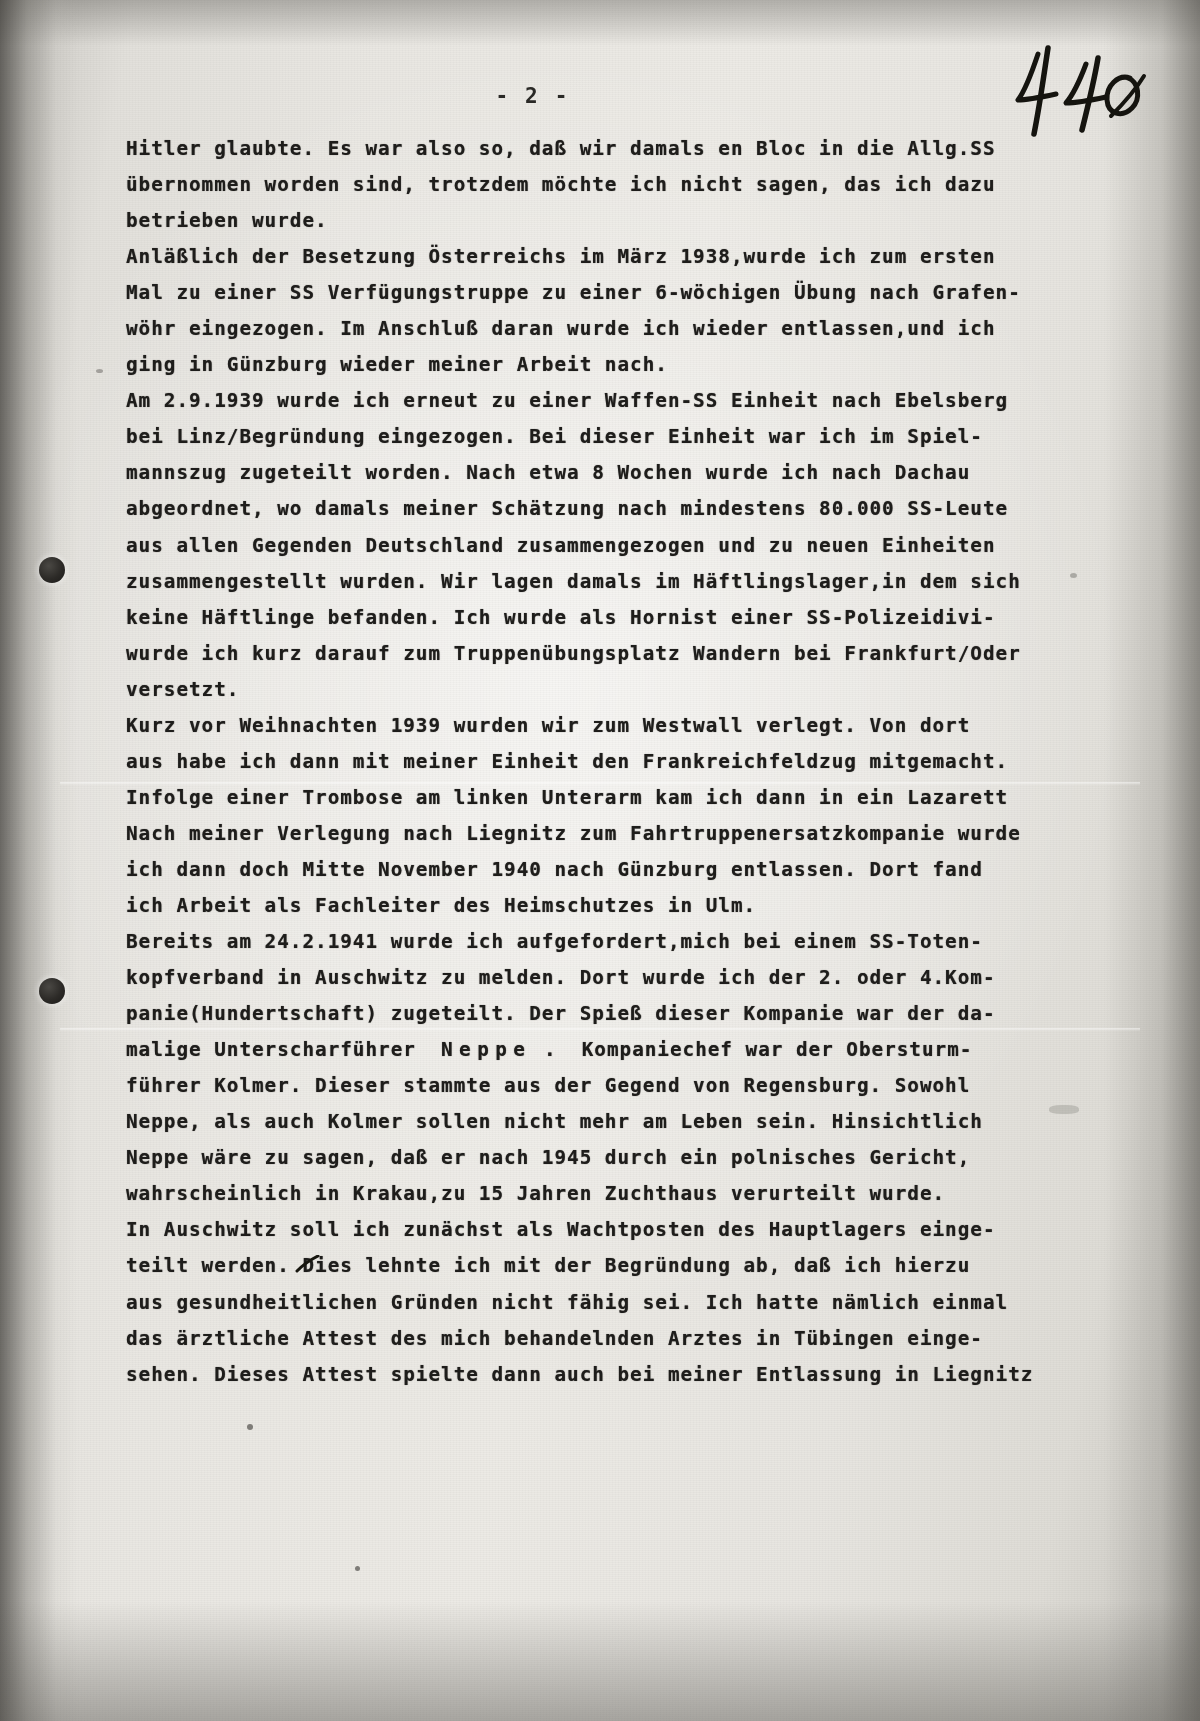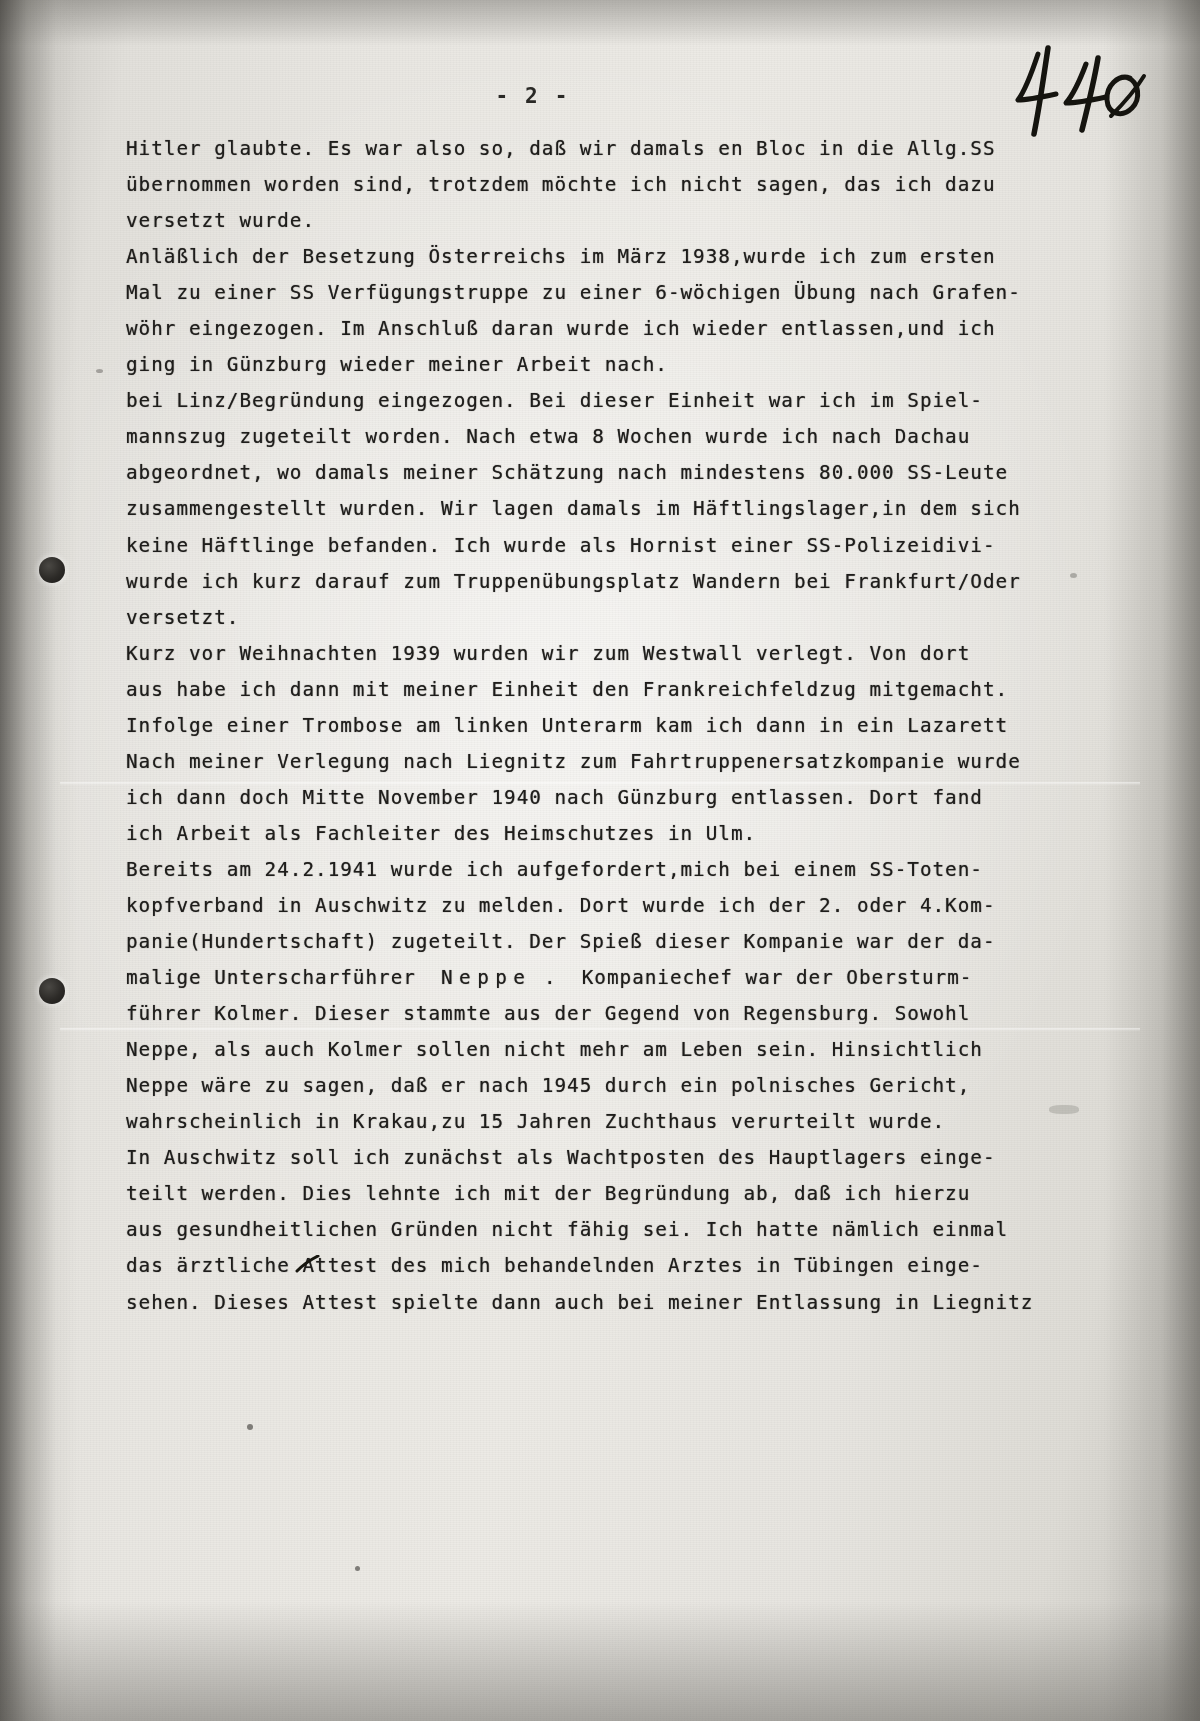--- a/index.html
+++ b/index.html
@@ -104,21 +104,21 @@
     top: 131px;
     left: 126px;
     width: 900px;
   }
   .tline {
     font-size: 19.2px;
     line-height: 36.05px;
     letter-spacing: 1.05px;
     color: #1e1d1b;
     white-space: pre;
-    font-weight: 400;
+    font-weight: 700;
     text-shadow: 0 0 1.1px rgba(40,38,35,0.55), 0.4px 0.2px 0.6px rgba(60,58,54,0.35);
   }
   .spaced { letter-spacing: 6.5px; }
 
   
   .folio {
     position: absolute;
     right: 42px;
     top: 42px;
     width: 150px;
@@ -170,28 +170,30 @@
   <div class="speck s4"></div>
   <div class="speck s5"></div>
 
   <div id="typed">
 
     <div class="page-number">- 2 -</div>
 
     <div class="body-lines" id="body-lines">
         <div class="tline">Hitler glaubte. Es war also so, daß wir damals en Bloc in die Allg.SS</div>
         <div class="tline">übernommen worden sind, trotzdem möchte ich nicht sagen, das ich dazu</div>
-        <div class="tline">versetzt wurde.</div>
+        <div class="tline">betrieben wurde.</div>
         <div class="tline">Anläßlich der Besetzung Österreichs im März 1938,wurde ich zum ersten</div>
         <div class="tline">Mal zu einer SS Verfügungstruppe zu einer 6-wöchigen Übung nach Grafen-</div>
         <div class="tline">wöhr eingezogen. Im Anschluß daran wurde ich wieder entlassen,und ich</div>
         <div class="tline">ging in Günzburg wieder meiner Arbeit nach.</div>
+        <div class="tline">Am 2.9.1939 wurde ich erneut zu einer Waffen-SS Einheit nach Ebelsberg</div>
         <div class="tline">bei Linz/Begründung eingezogen. Bei dieser Einheit war ich im Spiel-</div>
         <div class="tline">mannszug zugeteilt worden. Nach etwa 8 Wochen wurde ich nach Dachau</div>
         <div class="tline">abgeordnet, wo damals meiner Schätzung nach mindestens 80.000 SS-Leute</div>
+        <div class="tline">aus allen Gegenden Deutschland zusammengezogen und zu neuen Einheiten</div>
         <div class="tline">zusammengestellt wurden. Wir lagen damals im Häftlingslager,in dem sich</div>
         <div class="tline">keine Häftlinge befanden. Ich wurde als Hornist einer SS-Polizeidivi-</div>
         <div class="tline">wurde ich kurz darauf zum Truppenübungsplatz Wandern bei Frankfurt/Oder</div>
         <div class="tline">versetzt.</div>
         <div class="tline">Kurz vor Weihnachten 1939 wurden wir zum Westwall verlegt. Von dort</div>
         <div class="tline">aus habe ich dann mit meiner Einheit den Frankreichfeldzug mitgemacht.</div>
         <div class="tline">Infolge einer Trombose am linken Unterarm kam ich dann in ein Lazarett</div>
         <div class="tline">Nach meiner Verlegung nach Liegnitz zum Fahrtruppenersatzkompanie wurde</div>
         <div class="tline">ich dann doch Mitte November 1940 nach Günzburg entlassen. Dort fand</div>
         <div class="tline">ich Arbeit als Fachleiter des Heimschutzes in Ulm.</div>

